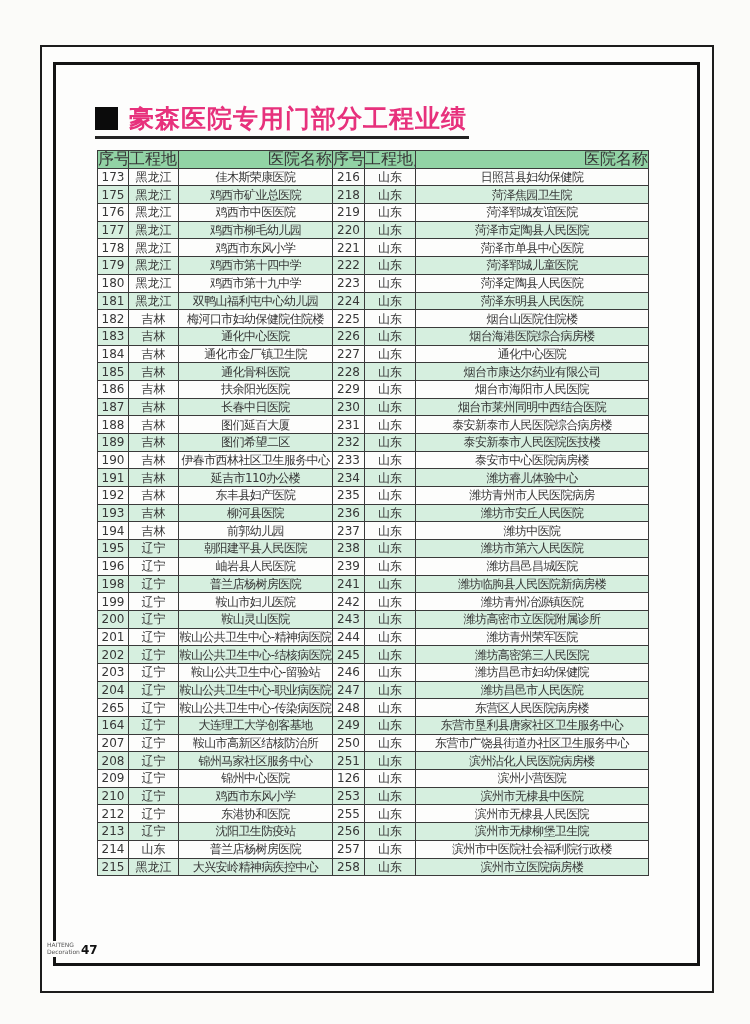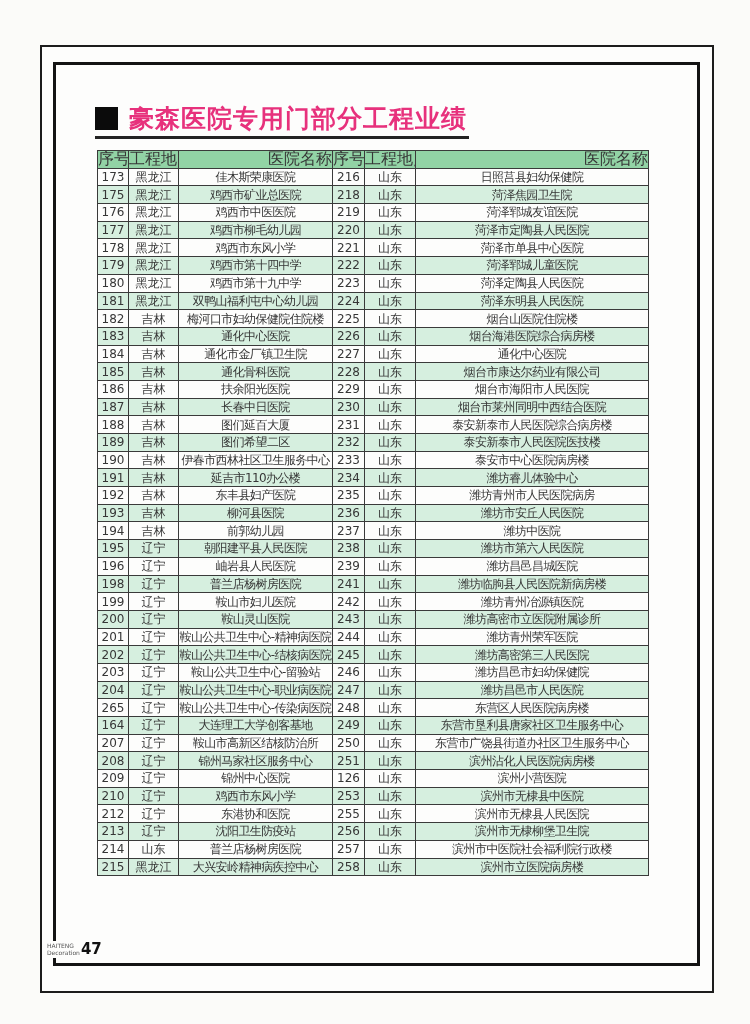--- a/index.html
+++ b/index.html
@@ -36,21 +36,21 @@
     background:var(--header-green,#92d3a5);font-weight:normal;font-size:16px;text-align:right;
   }
   table.projects tbody tr:nth-child(odd) td{background:var(--row-white,#fdfdfc);}
   table.projects tbody tr:nth-child(even) td{background:var(--row-green,#d6efdf);}
   td.col-name{letter-spacing:-0.6px;}
   .footer{
     position:absolute;left:44px;top:941px;display:flex;align-items:flex-end;
     background:#fdfdfc;padding:1px 3px;z-index:3;
   }
   .brand{font-size:6px;color:#555;line-height:1.15;text-align:left;margin-right:1px;}
-  .page-num{font-size:15px;font-weight:bold;color:#111;line-height:1;}
+  .page-num{font-size:12px;font-weight:bold;color:#111;line-height:1;}
 </style>
 </head>
 <body>
 
 <div class="canvas">
 
   <div class="outer-frame"></div>
   <div class="inner-frame"></div>
 
   <div class="title-row">

